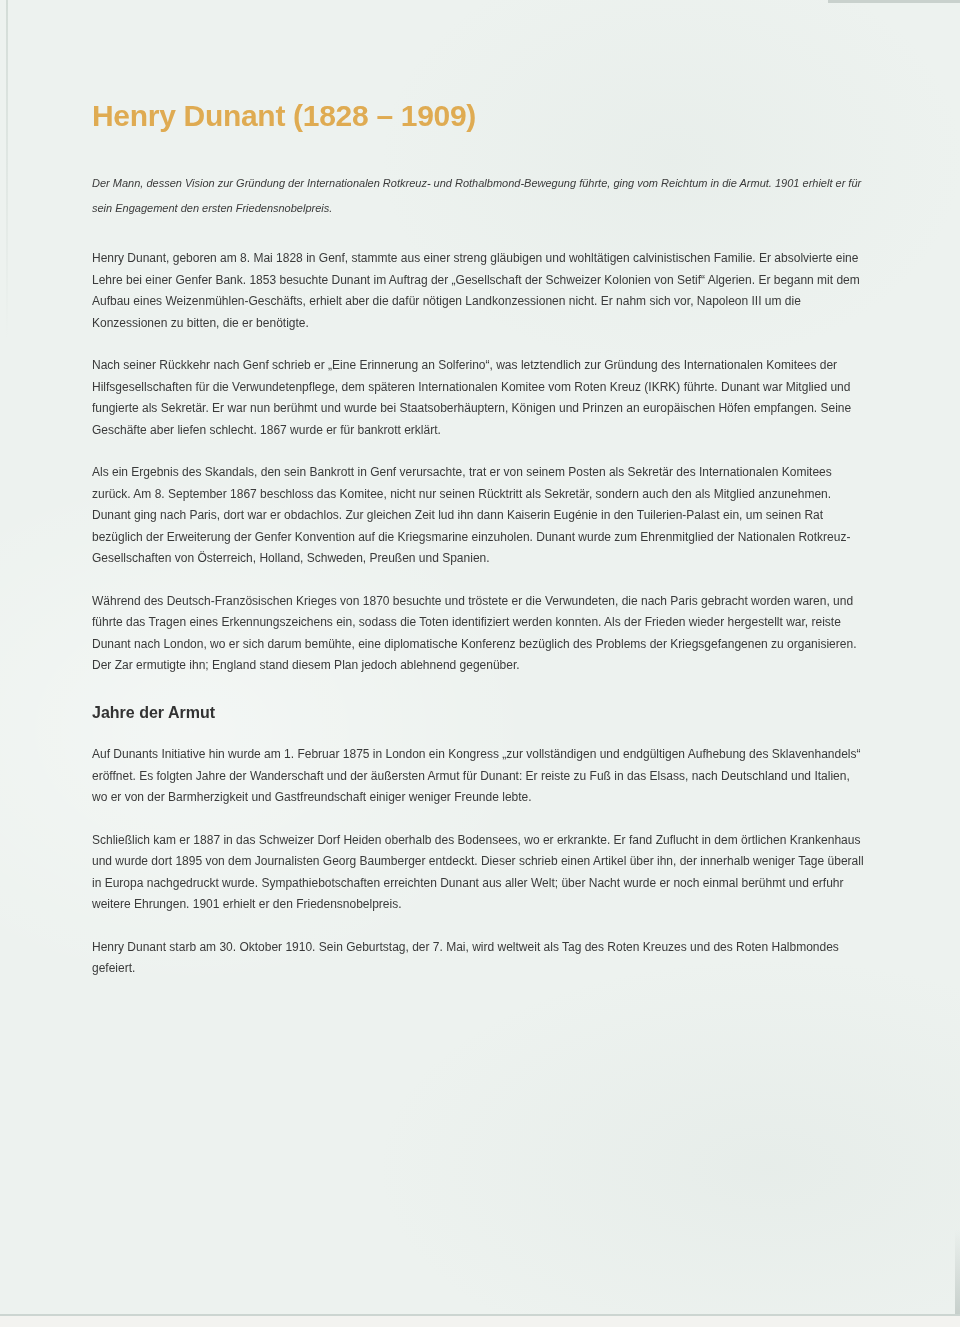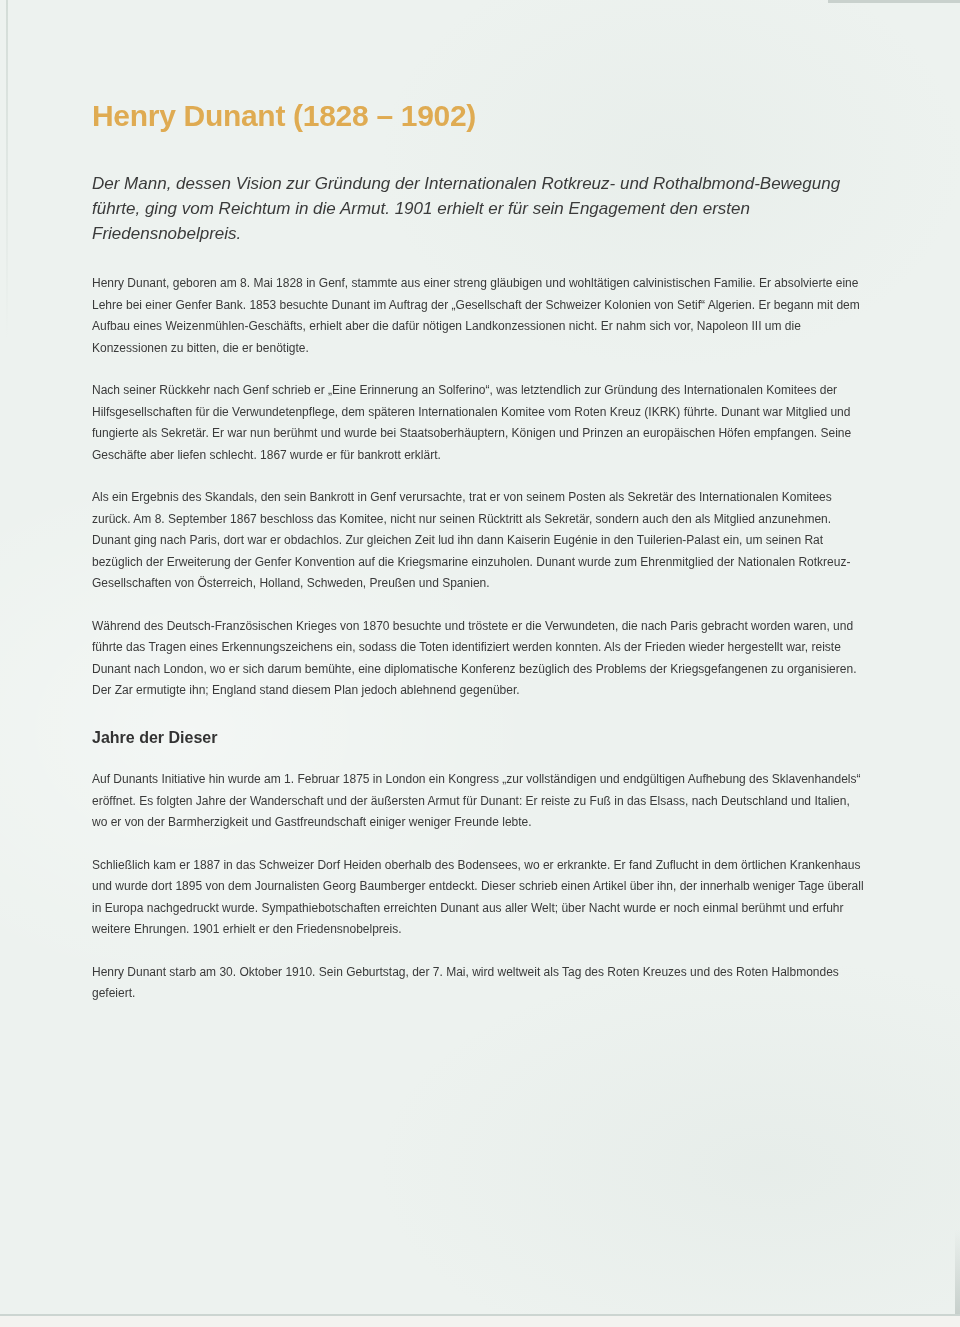--- a/index.html
+++ b/index.html
@@ -49,21 +49,21 @@
     position:absolute;left:92px;top:0;width:776px;
   }
   h1.doc-title{
     margin:0;padding-top:99px;
     font-size:30px;font-weight:bold;letter-spacing:-0.3px;
     color:var(--heading-color);
   }
   p.lead{
     margin:38px 0 0 0;
     font-style:italic;
-    font-size:17px;line-height:25px;
+    font-size:11px;line-height:25px;
   }
   p.body-p{
     margin:21px 0 0 0;
     font-size:12px;line-height:21.5px;
   }
   p.body-p.first{margin-top:27px;}
   h2.sub-heading{
     margin:25px 0 0 0;
     font-size:16px;font-weight:bold;line-height:21.5px;
     color:#333333;
@@ -73,27 +73,27 @@
 <body>
 
 <div class="paper-texture"></div>
 <div class="scan-edge-left"></div>
 <div class="scan-edge-top-right"></div>
 <div class="scan-edge-right"></div>
 <div class="scan-edge-bottom"></div>
 <div class="scan-strip-bottom"></div>
 
 <div class="content">
-  <h1 class="doc-title">Henry Dunant (1828 – 1902)</h1>
+  <h1 class="doc-title">Henry Dunant (1828 – 1909)</h1>
 
   <p class="lead">Der Mann, dessen Vision zur Gründung der Internationalen Rotkreuz- und Rothalbmond-Bewegung führte, ging vom Reichtum in die Armut. 1901 erhielt er für sein Engagement den ersten Friedensnobelpreis.</p>
 
   <p class="body-p first">Henry Dunant, geboren am 8. Mai 1828 in Genf, stammte aus einer streng gläubigen und wohltätigen calvinistischen Familie. Er absolvierte eine Lehre bei einer Genfer Bank. 1853 besuchte Dunant im Auftrag der „Gesellschaft der Schweizer Kolonien von Setif“ Algerien. Er begann mit dem Aufbau eines Weizenmühlen-Geschäfts, erhielt aber die dafür nötigen Landkonzessionen nicht. Er nahm sich vor, Napoleon III um die Konzessionen zu bitten, die er benötigte.</p>
   <p class="body-p">Nach seiner Rückkehr nach Genf schrieb er „Eine Erinnerung an Solferino“, was letztendlich zur Gründung des Internationalen Komitees der Hilfsgesellschaften für die Verwundetenpflege, dem späteren Internationalen Komitee vom Roten Kreuz (IKRK) führte. Dunant war Mitglied und fungierte als Sekretär. Er war nun berühmt und wurde bei Staatsoberhäuptern, Königen und Prinzen an europäischen Höfen empfangen. Seine Geschäfte aber liefen schlecht. 1867 wurde er für bankrott erklärt.</p>
   <p class="body-p">Als ein Ergebnis des Skandals, den sein Bankrott in Genf verursachte, trat er von seinem Posten als Sekretär des Internationalen Komitees zurück. Am 8. September 1867 beschloss das Komitee, nicht nur seinen Rücktritt als Sekretär, sondern auch den als Mitglied anzunehmen. Dunant ging nach Paris, dort war er obdachlos. Zur gleichen Zeit lud ihn dann Kaiserin Eugénie in den Tuilerien-Palast ein, um seinen Rat bezüglich der Erweiterung der Genfer Konvention auf die Kriegsmarine einzuholen. Dunant wurde zum Ehrenmitglied der Nationalen Rotkreuz-Gesellschaften von Österreich, Holland, Schweden, Preußen und Spanien.</p>
   <p class="body-p">Während des Deutsch-Französischen Krieges von 1870 besuchte und tröstete er die Verwundeten, die nach Paris gebracht worden waren, und führte das Tragen eines Erkennungszeichens ein, sodass die Toten identifiziert werden konnten. Als der Frieden wieder hergestellt war, reiste Dunant nach London, wo er sich darum bemühte, eine diplomatische Konferenz bezüglich des Problems der Kriegsgefangenen zu organisieren. Der Zar ermutigte ihn; England stand diesem Plan jedoch ablehnend gegenüber.</p>
 
-  <h2 class="sub-heading">Jahre der Dieser</h2>
+  <h2 class="sub-heading">Jahre der Armut</h2>
 
   <p class="body-p">Auf Dunants Initiative hin wurde am 1. Februar 1875 in London ein Kongress „zur vollständigen und endgültigen Aufhebung des Sklavenhandels“ eröffnet. Es folgten Jahre der Wanderschaft und der äußersten Armut für Dunant: Er reiste zu Fuß in das Elsass, nach Deutschland und Italien, wo er von der Barmherzigkeit und Gastfreundschaft einiger weniger Freunde lebte.</p>
   <p class="body-p">Schließlich kam er 1887 in das Schweizer Dorf Heiden oberhalb des Bodensees, wo er erkrankte. Er fand Zuflucht in dem örtlichen Krankenhaus und wurde dort 1895 von dem Journalisten Georg Baumberger entdeckt. Dieser schrieb einen Artikel über ihn, der innerhalb weniger Tage überall in Europa nachgedruckt wurde. Sympathiebotschaften erreichten Dunant aus aller Welt; über Nacht wurde er noch einmal berühmt und erfuhr weitere Ehrungen. 1901 erhielt er den Friedensnobelpreis.</p>
   <p class="body-p">Henry Dunant starb am 30. Oktober 1910. Sein Geburtstag, der 7. Mai, wird weltweit als Tag des Roten Kreuzes und des Roten Halbmondes gefeiert.</p>
 </div>
 
 </body></html>

